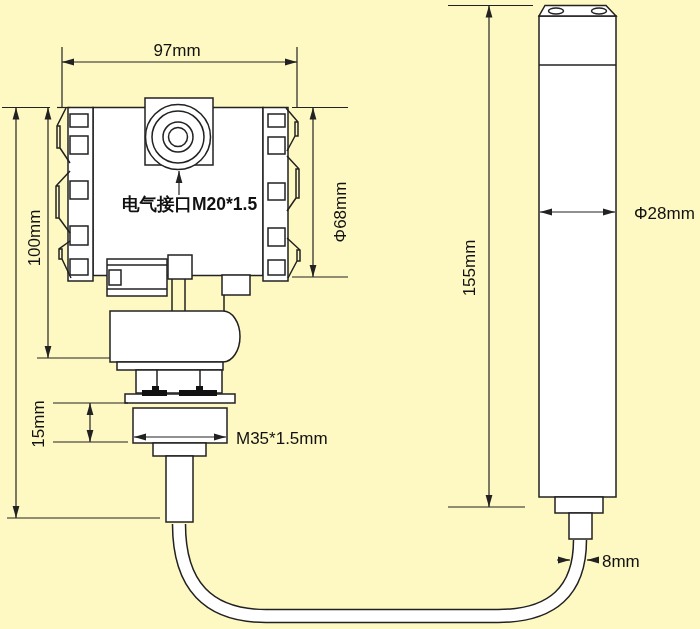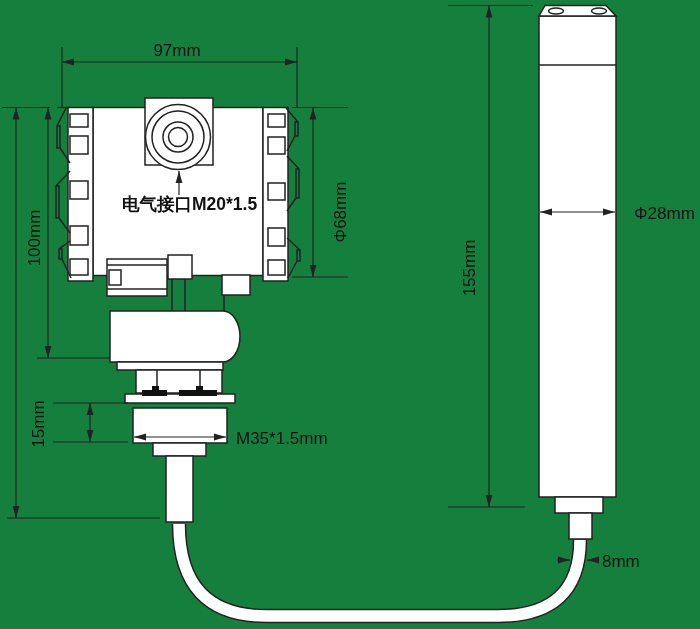--- a/index.html
+++ b/index.html
@@ -1,16 +1,16 @@
 <!DOCTYPE html>
 <html><head>
 <meta charset="utf-8">
 <style>
   html,body{margin:0;padding:0;background:#ffffff;}
-  #stage{position:relative;width:700px;height:629px;background:#15803d;overflow:hidden;
+  #stage{position:relative;width:700px;height:629px;background:#fef9c3;overflow:hidden;
          font-family:"Liberation Sans","DejaVu Sans",sans-serif;text-align:center;}
   svg{position:absolute;left:0;top:0;}
   .ln{fill:none;stroke:#222;stroke-width:1.5;stroke-linejoin:miter;stroke-linecap:butt;}
   .fw{fill:#fff;stroke:#222;stroke-width:1.5;stroke-linejoin:miter;}
   .dim{fill:none;stroke:#222;stroke-width:1.2;stroke-linecap:butt;}
   .blk{fill:#111;stroke:none;}
   .cableOuter{fill:none;stroke:#222;stroke-width:14.5;}
   .cableInner{fill:none;stroke:#fff;stroke-width:11.5;}
   text{fill:#111;font-size:17px;}
   .cjk{font-weight:600;font-size:17.5px;}

